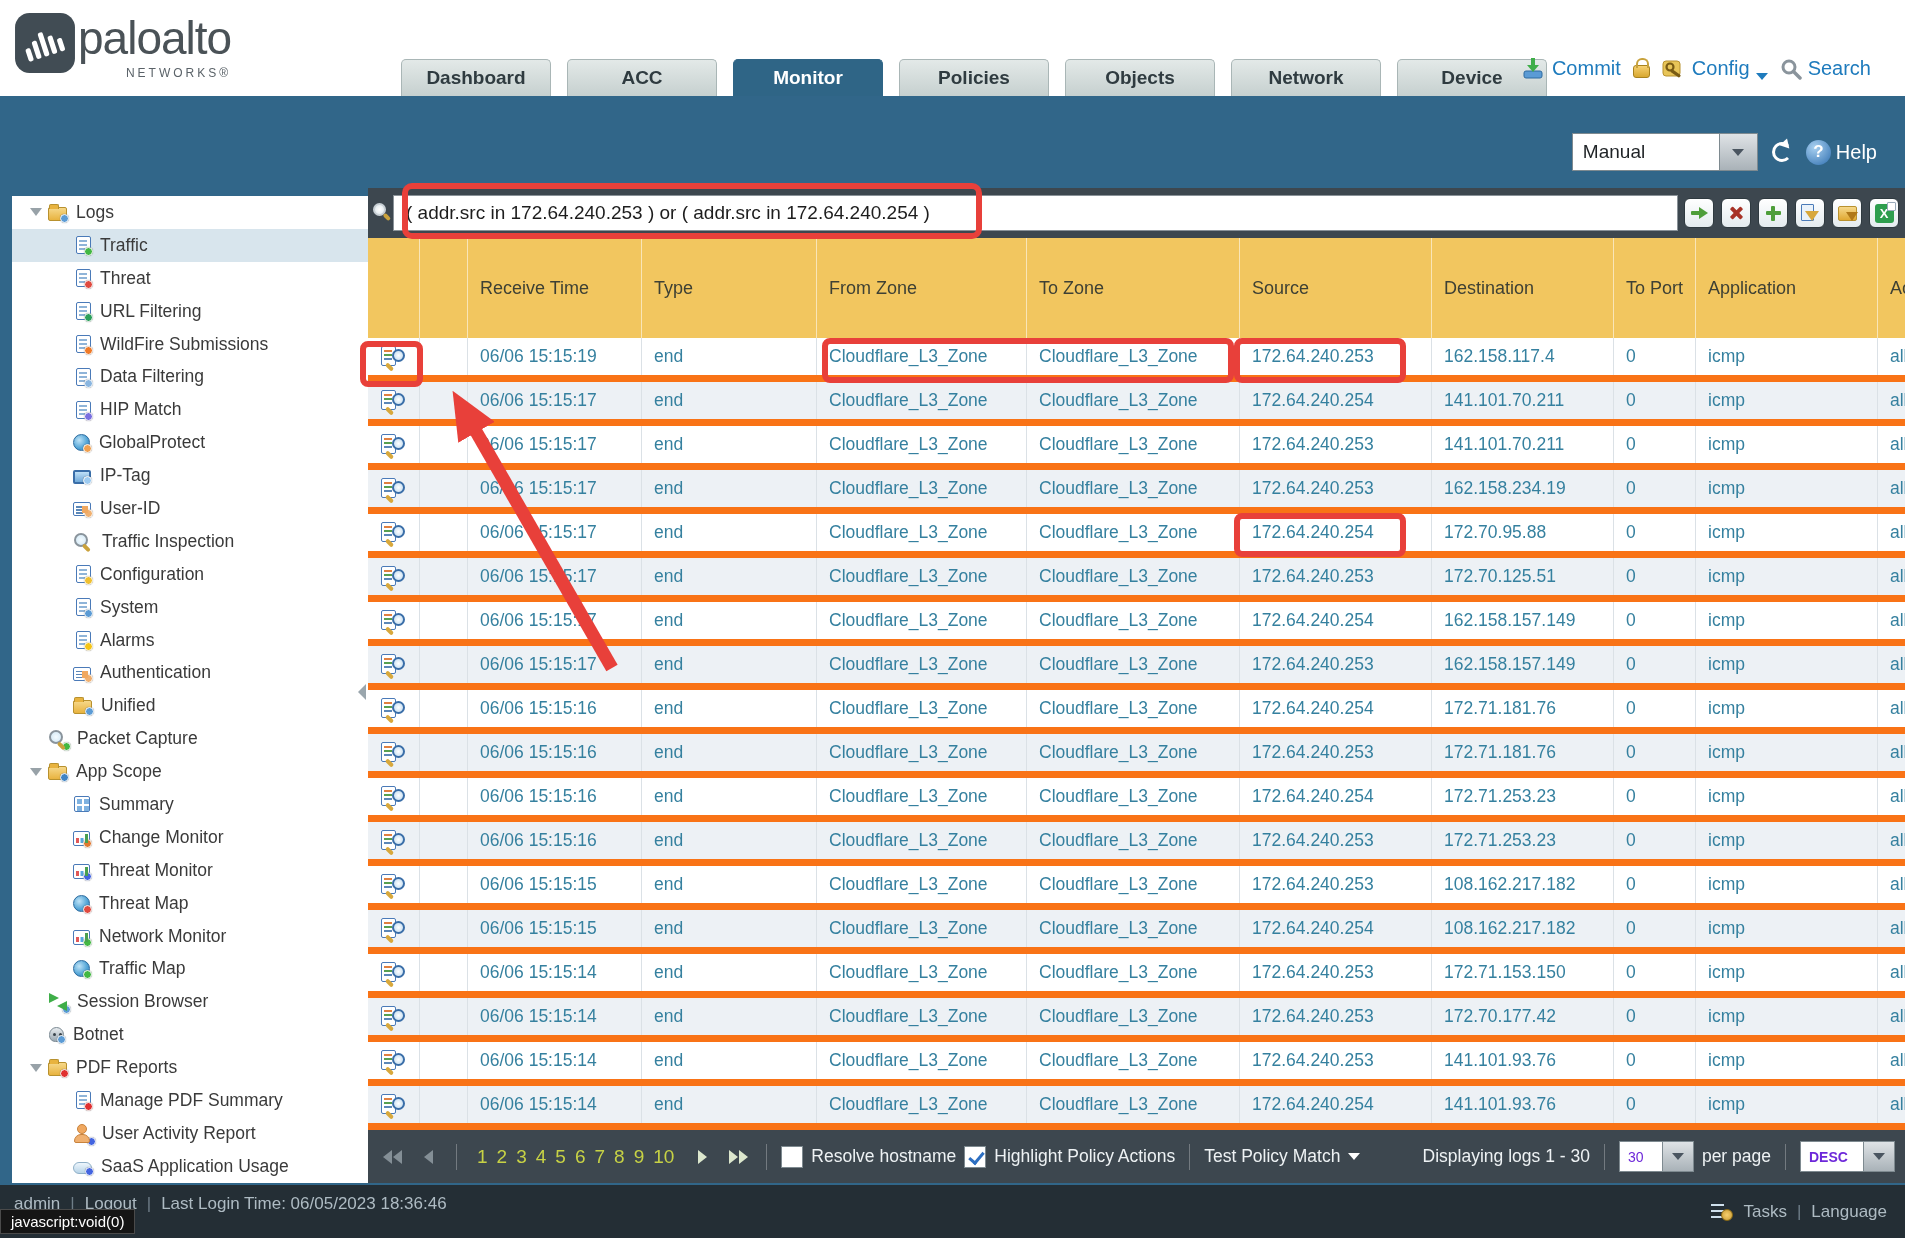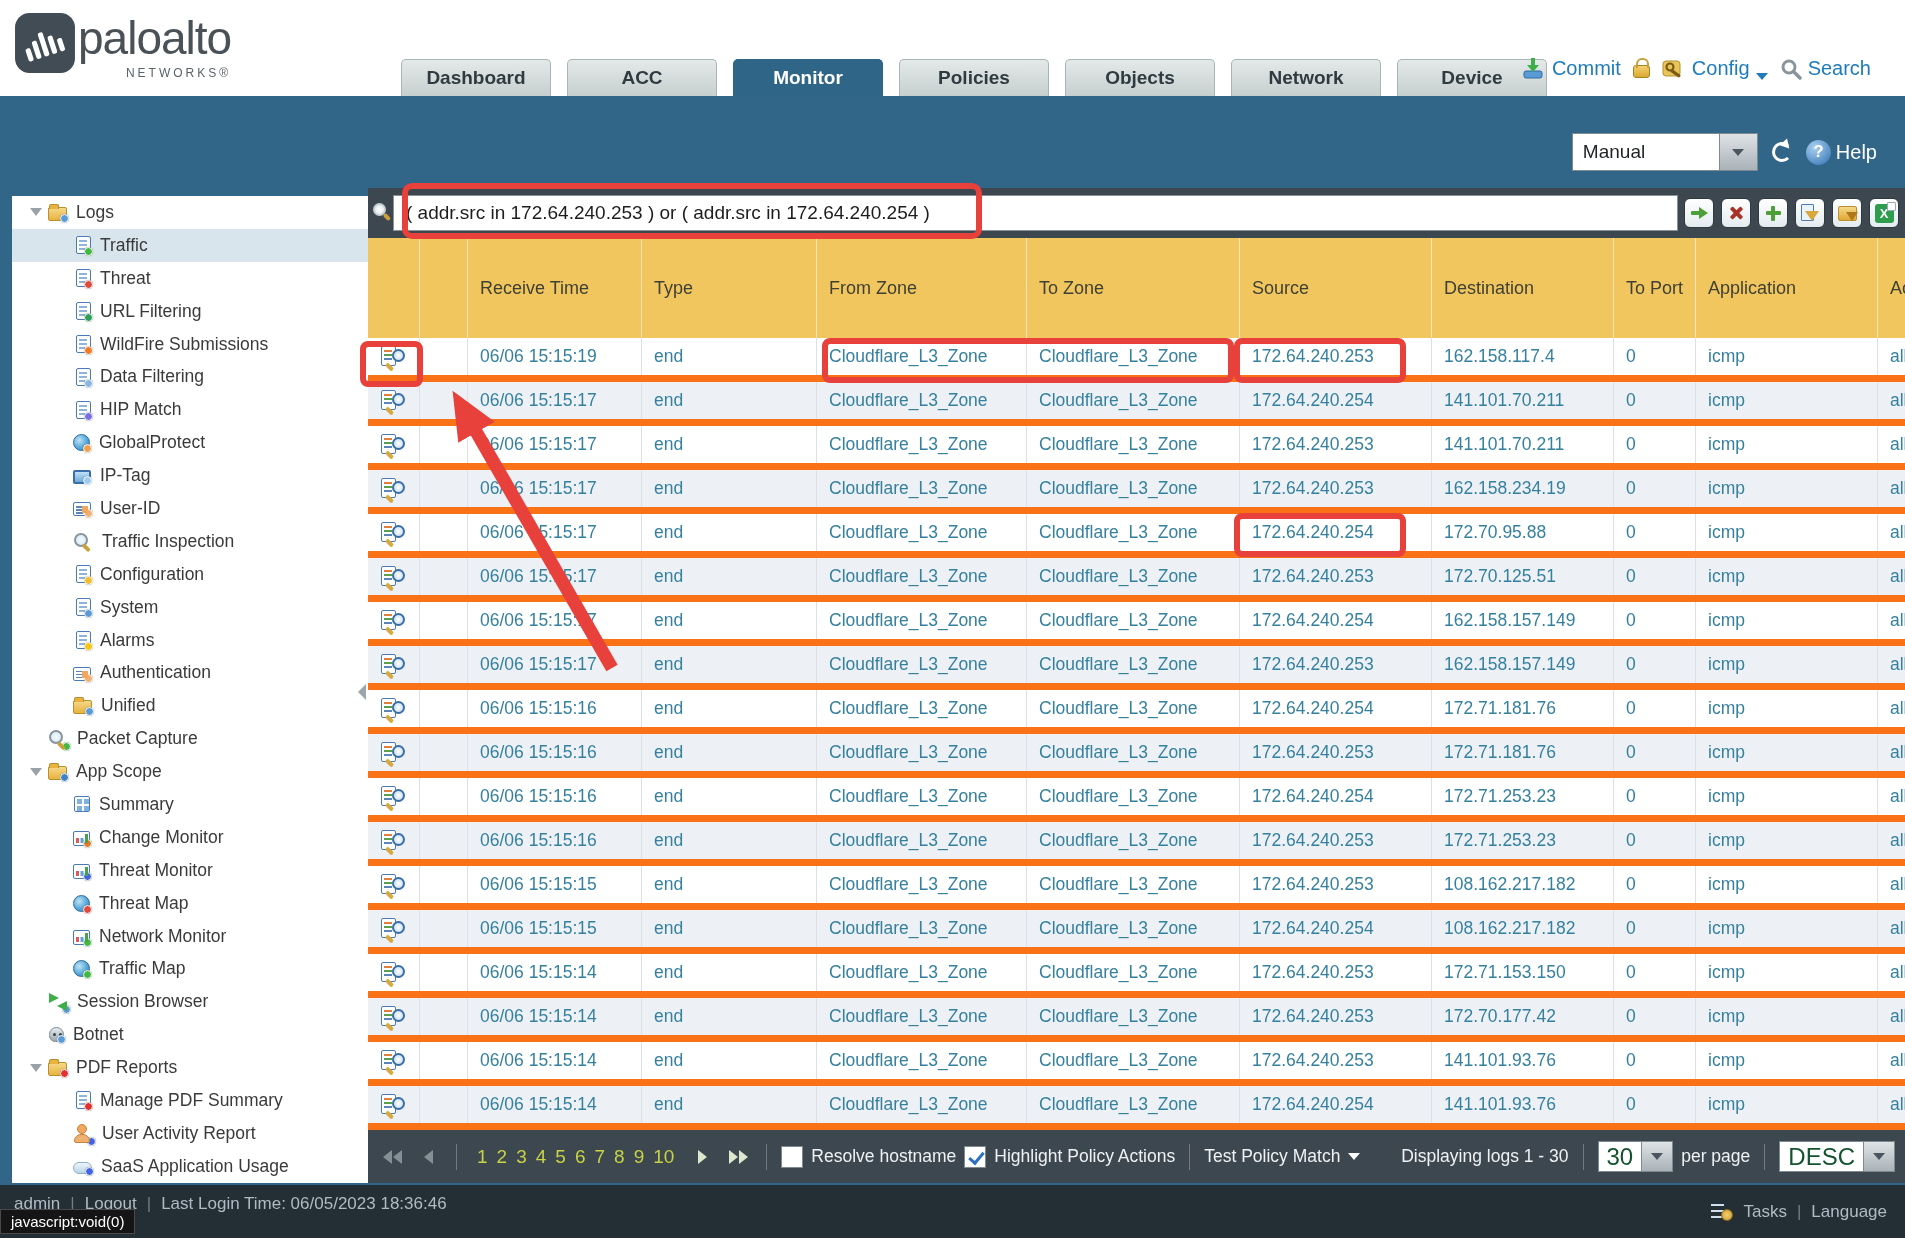--- a/index.html
+++ b/index.html
@@ -174,24 +174,24 @@
   .pg-nav i + i{margin-left:1px}
   .pages{display:flex;gap:9px;color:var(--c-pagenum);font-size:19px;margin:0 6px}
   .pages .page{cursor:pointer}
   .vsep{width:1px;height:26px;background:rgba(255,255,255,.28);margin:0 6px;flex:none}
   .cb{width:22px;height:22px;background:#fff;border:1px solid #7e8a90;flex:none;cursor:pointer;position:relative}
   .cb.checked::after{content:"";position:absolute;left:7px;top:2px;width:6px;height:12px;
         border-right:3.5px solid #2d6fc2;border-bottom:3.5px solid #2d6fc2;transform:rotate(40deg)}
   .tpm{display:flex;align-items:center;gap:8px;cursor:pointer}
   .grow{flex:1}
   .select-sm{display:flex;height:31px;cursor:pointer}
-  .select-sm .sel-text{min-width:44px;background:#fff;color:#14532d;font-size:24px;display:flex;align-items:center;
+  .select-sm .sel-text{min-width:44px;background:#fff;color:#6d28d9;font-size:14px;display:flex;align-items:center;
         padding:0 8px;border:1px solid #7e8a90}
   .select-sm .sel-btn{width:31px}
-  .select-sm.wide .sel-text{min-width:64px;font-weight:normal}
+  .select-sm.wide .sel-text{min-width:64px;font-weight:bold}
 
   
   .statusbar{position:absolute;left:0;top:1185px;width:100%;height:53px;background:var(--c-status);
         color:#aebbc3;font-size:17px}
   .sb-left{position:absolute;left:14px;top:9px;display:flex;align-items:center;gap:10px;white-space:nowrap}
   .sb-left .lnk{cursor:pointer}
   .sb-sep{color:#6f7e88}
   .sb-right{position:absolute;right:18px;top:0;height:100%;display:flex;align-items:center;gap:10px}
   .ic-tasks{position:relative;width:22px;height:18px}
   .ic-tasks::before{content:"";position:absolute;left:0;top:1px;width:13px;height:2.5px;background:#cfe0ec;

